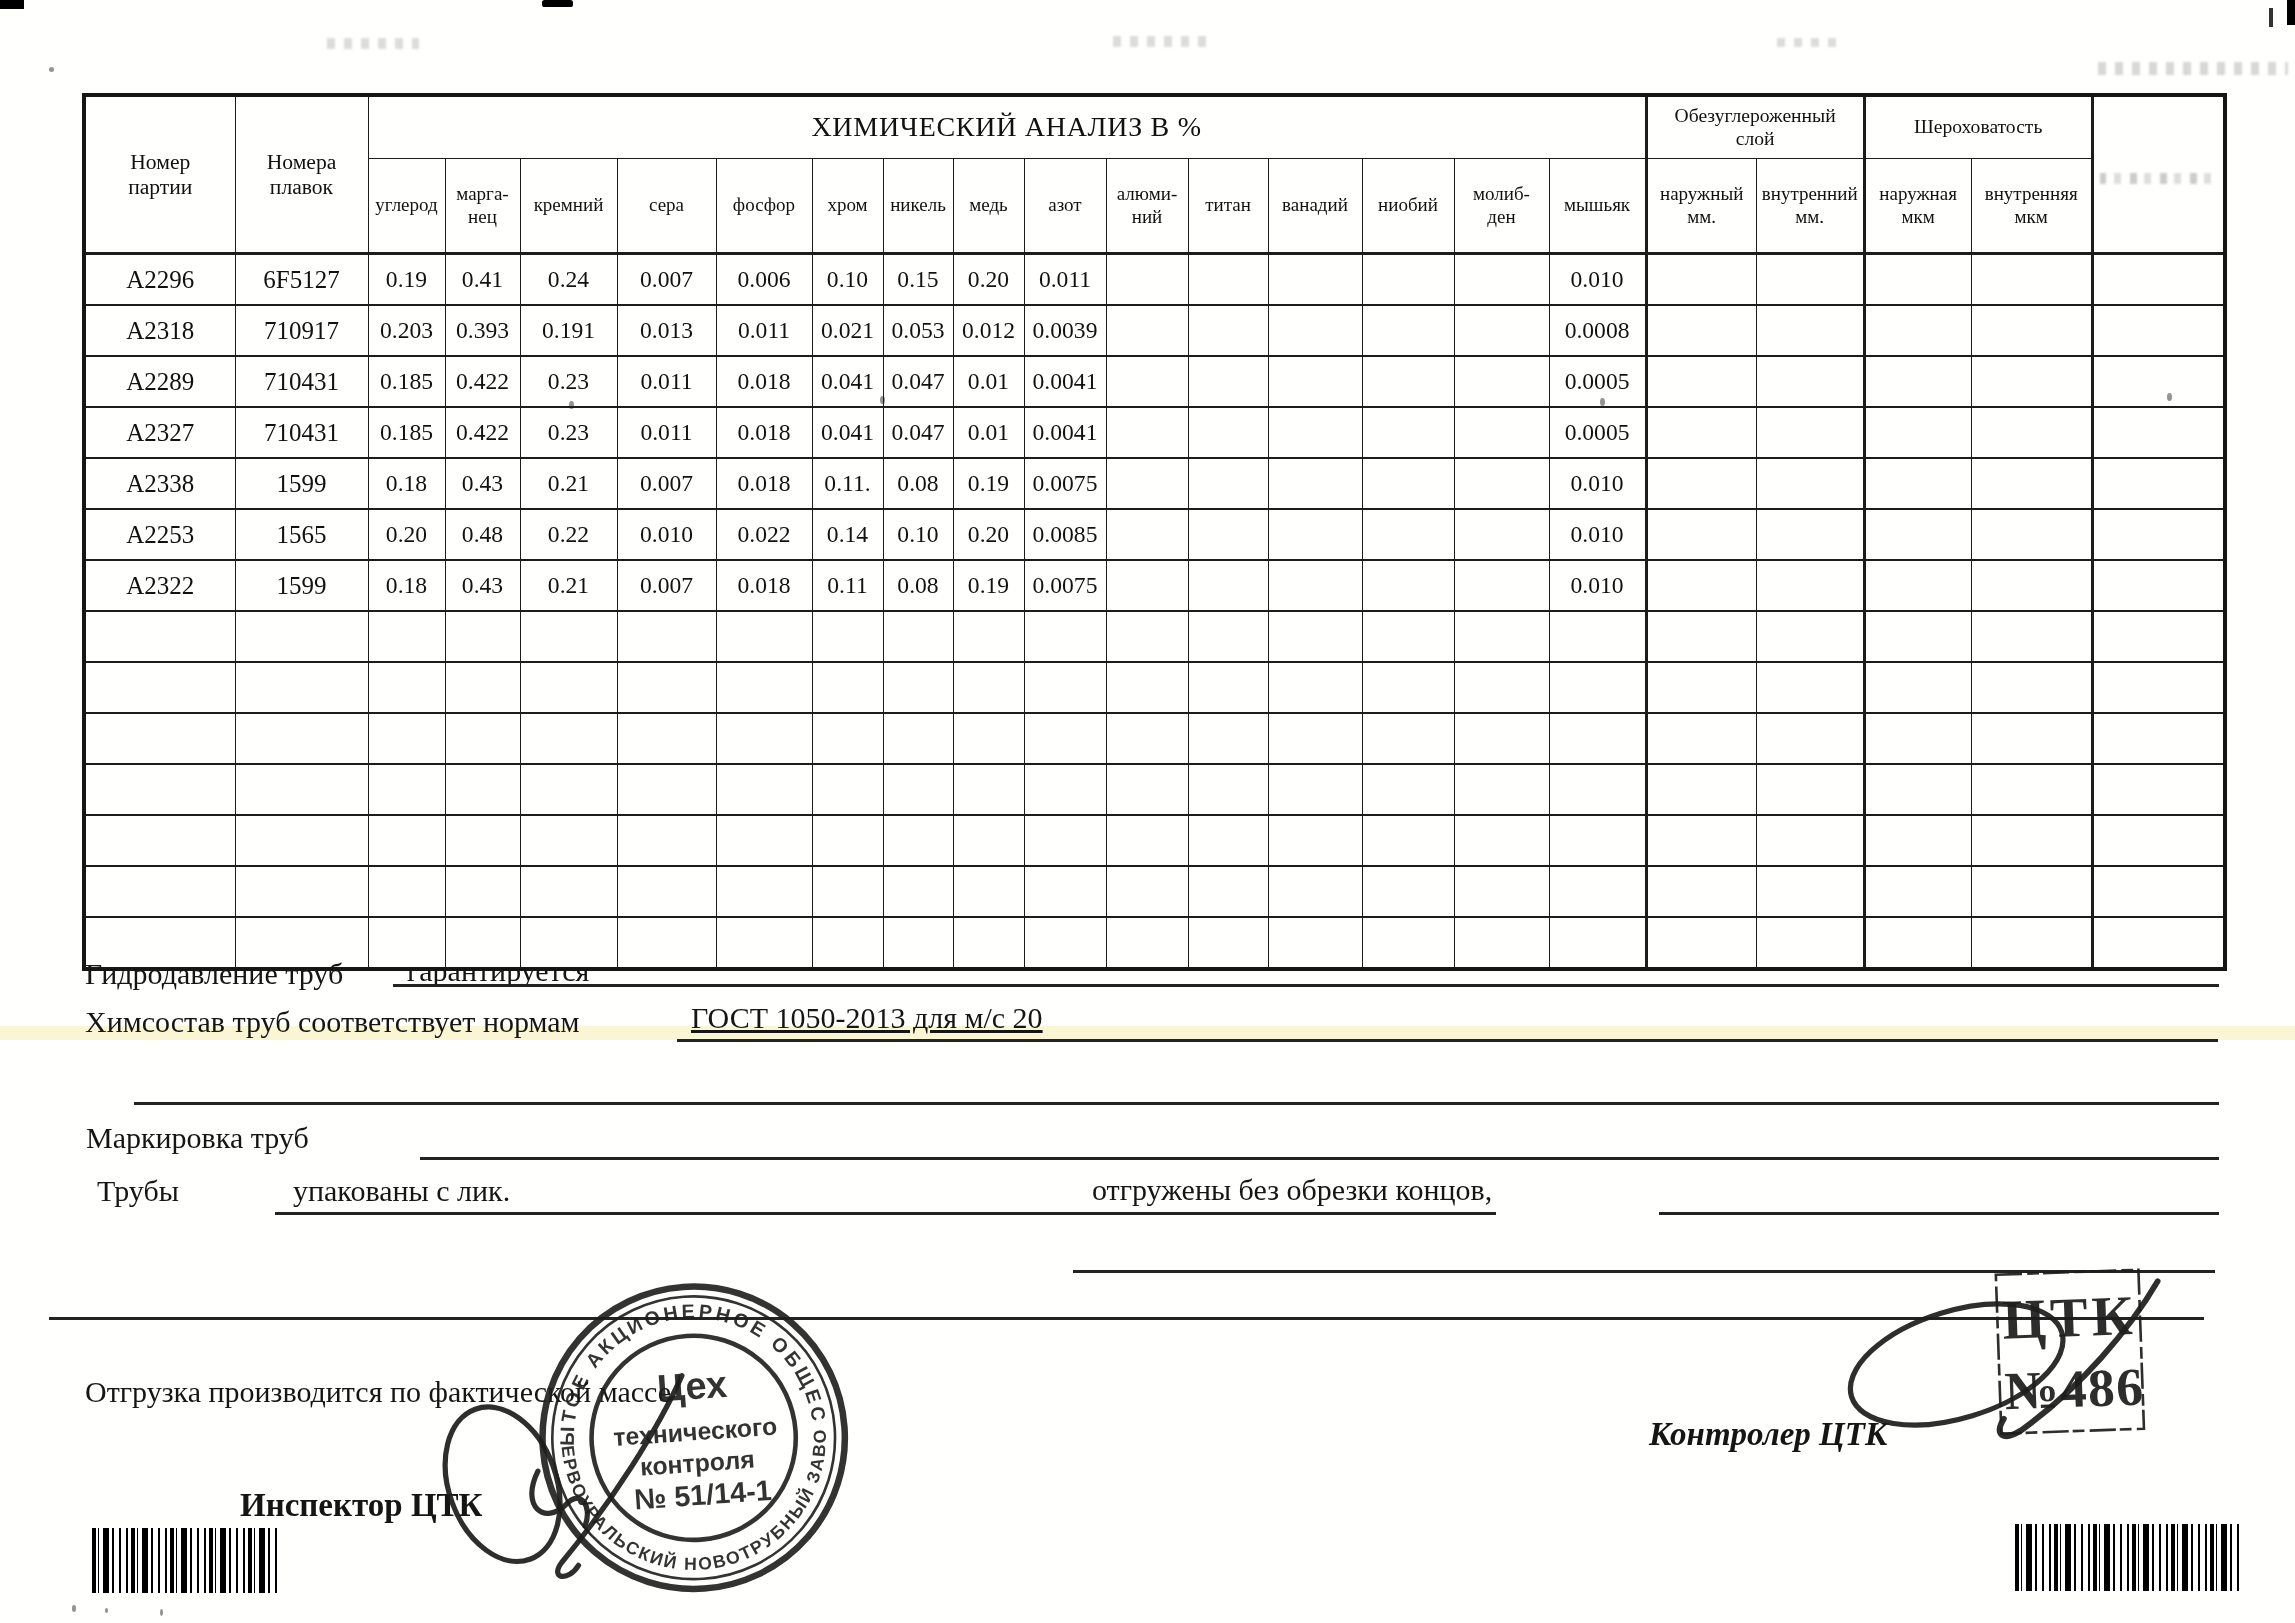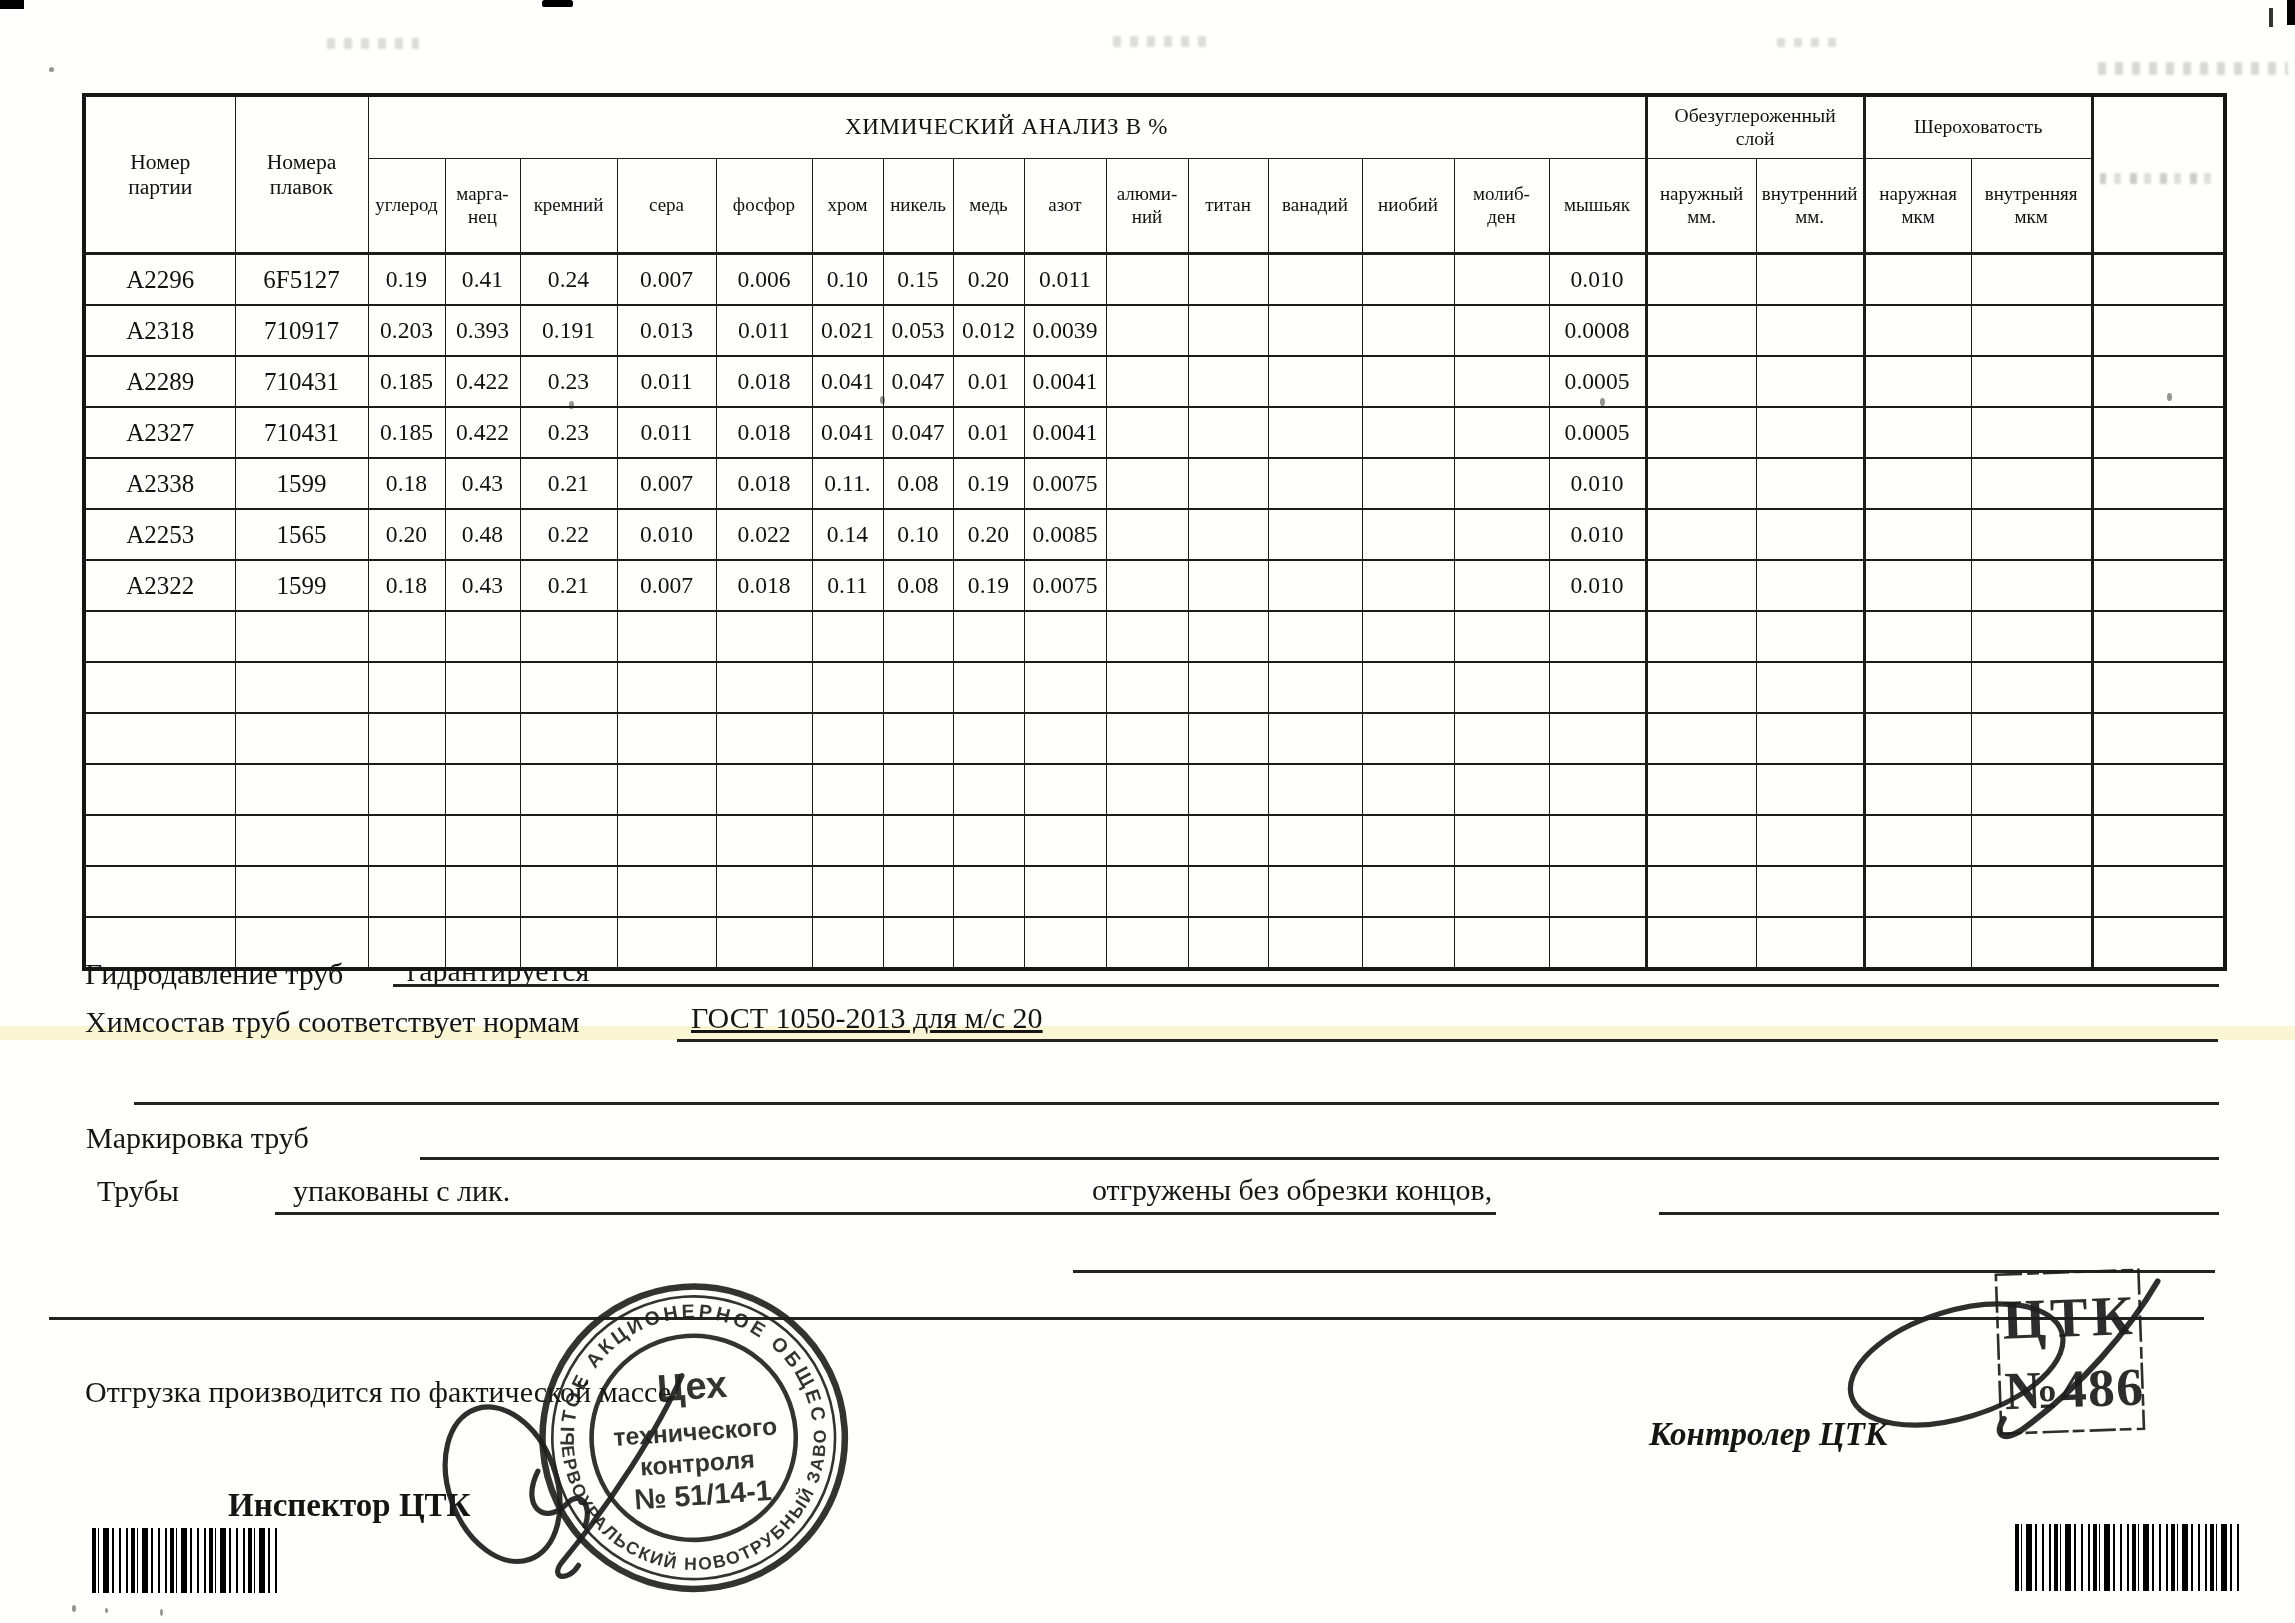--- a/index.html
+++ b/index.html
@@ -11,21 +11,21 @@
   table.cert{
     position:absolute;left:82px;top:93px;width:2140px;
     border-collapse:collapse;table-layout:fixed;
     border:4.6px solid #161616;background:transparent;
   }
   .cert th,.cert td{
     border:1.3px solid #1c1c1c;padding:0;margin:0;text-align:center;vertical-align:middle;
     font-weight:normal;color:#111;overflow:hidden;
   }
   .cert thead tr.h1 th{height:61px;font-size:21.6px;white-space:pre-line;line-height:1.15;}
-  .cert thead tr.h1 th.title{font-size:23px;letter-spacing:0.7px;}
+  .cert thead tr.h1 th.title{font-size:28px;letter-spacing:0.7px;}
   .cert thead tr.h1 th.grp{font-size:19.6px;}
   .cert thead tr.h2 th{height:93px;font-size:19px;line-height:1.2;white-space:pre-line;}
   .cert tbody td{height:49px;font-size:23.6px;border-top-width:2px;}
   .cert tbody td:first-child,.cert tbody td:nth-child(2){font-size:25px;}
   .cert tbody tr.first td{border-top-width:3.3px;}
   .bL{border-left-width:3.9px !important;}
   .smudge{height:11.8px;margin:7.9px 6.5px 0;
     background:repeating-linear-gradient(90deg,rgba(70,70,70,.55) 0 6.5px,transparent 6.5px 14.4px,rgba(70,70,70,.35) 14.4px 21px,transparent 21px 30px);
     filter:blur(1.3px);opacity:.5;}
   
@@ -494,21 +494,21 @@
   <div class="rule" style="left:275px;top:1212px;width:1221px;"></div>
   <div class="t" style="left:1092px;top:1173px;">отгружены без обрезки концов,</div>
   <div class="rule" style="left:1659px;top:1212px;width:560px;"></div>
 
   <div class="rule" style="left:1073px;top:1270px;width:1142px;"></div>
 
   <div class="rule" style="left:49px;top:1317px;width:2155px;"></div>
 
   <div class="t" style="left:85px;top:1375px;">Отгрузка производится по фактической массе</div>
 
-  <div class="t sig" style="left:212px;top:1487px;margin-left:16px;">Инспектор ЦТК</div>
+  <div class="t sig" style="left:224px;top:1487px;margin-left:16px;">Инспектор ЦТК</div>
   <div class="t sig" style="left:1649px;top:1416px;font-style:italic;">Контролер ЦТК</div>
 
   <div class="barcode" style="left:92px;top:1528px;width:190px;height:65px;"></div>
   <div class="barcode" style="left:2015px;top:1524px;width:224px;height:67px;"></div>
 
   <svg class="stamps" width="2295" height="1623" viewBox="0 0 3507 2480">
     <defs>
       <path id="arcTop" d="M 877 2197 A 183 183 0 1 1 1243 2197" fill="none"></path>
       <path id="arcBottom" d="M 858 2197 A 202 202 0 0 0 1262 2197" fill="none"></path>
     </defs>

